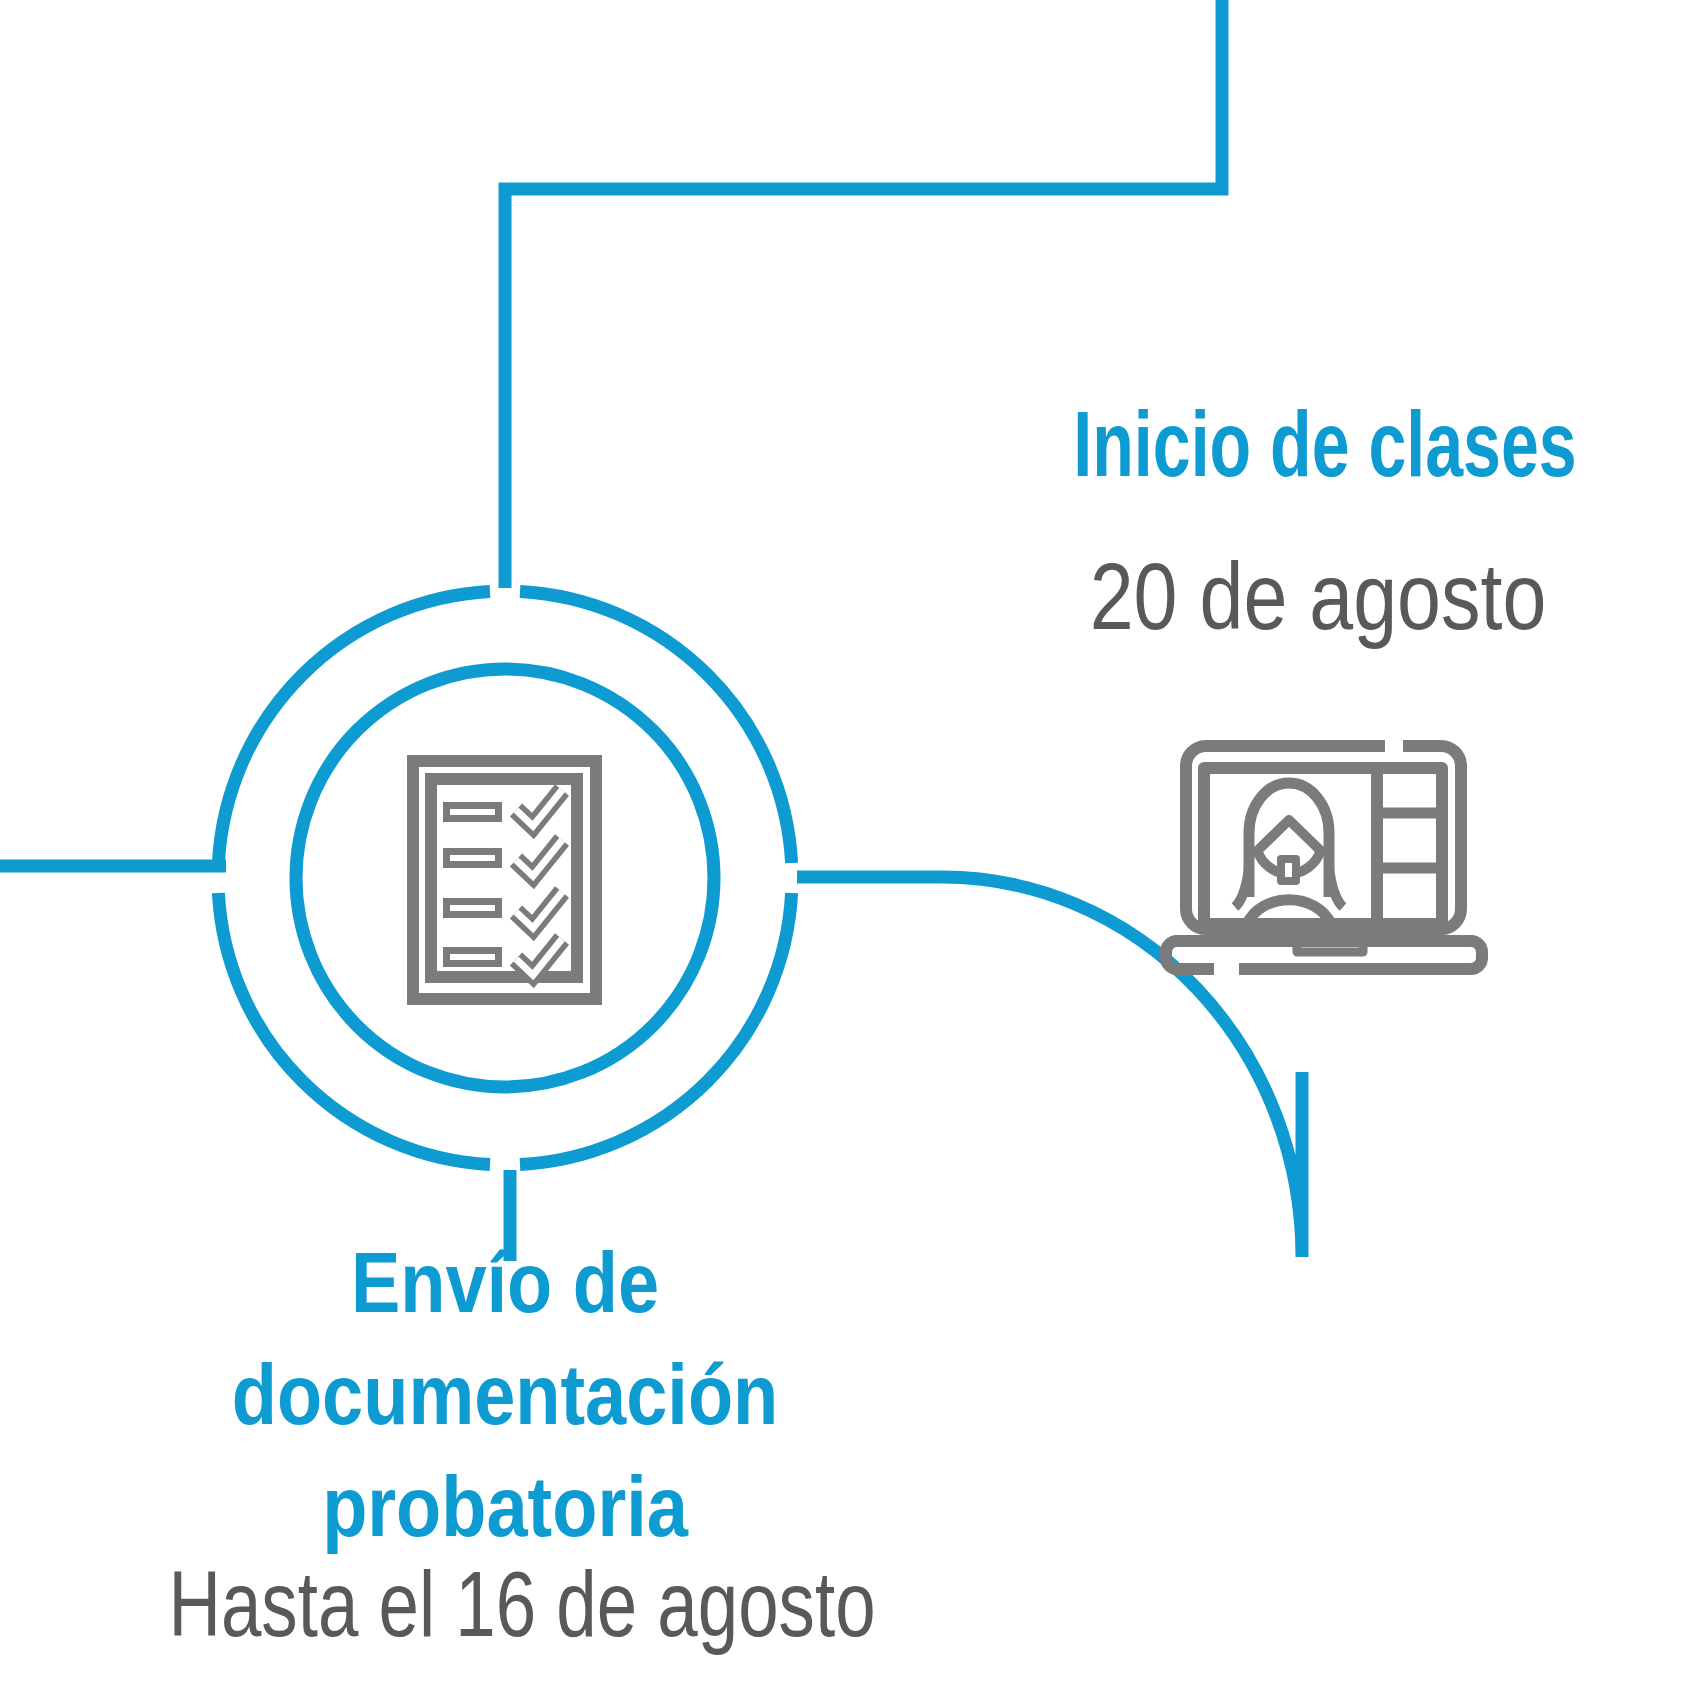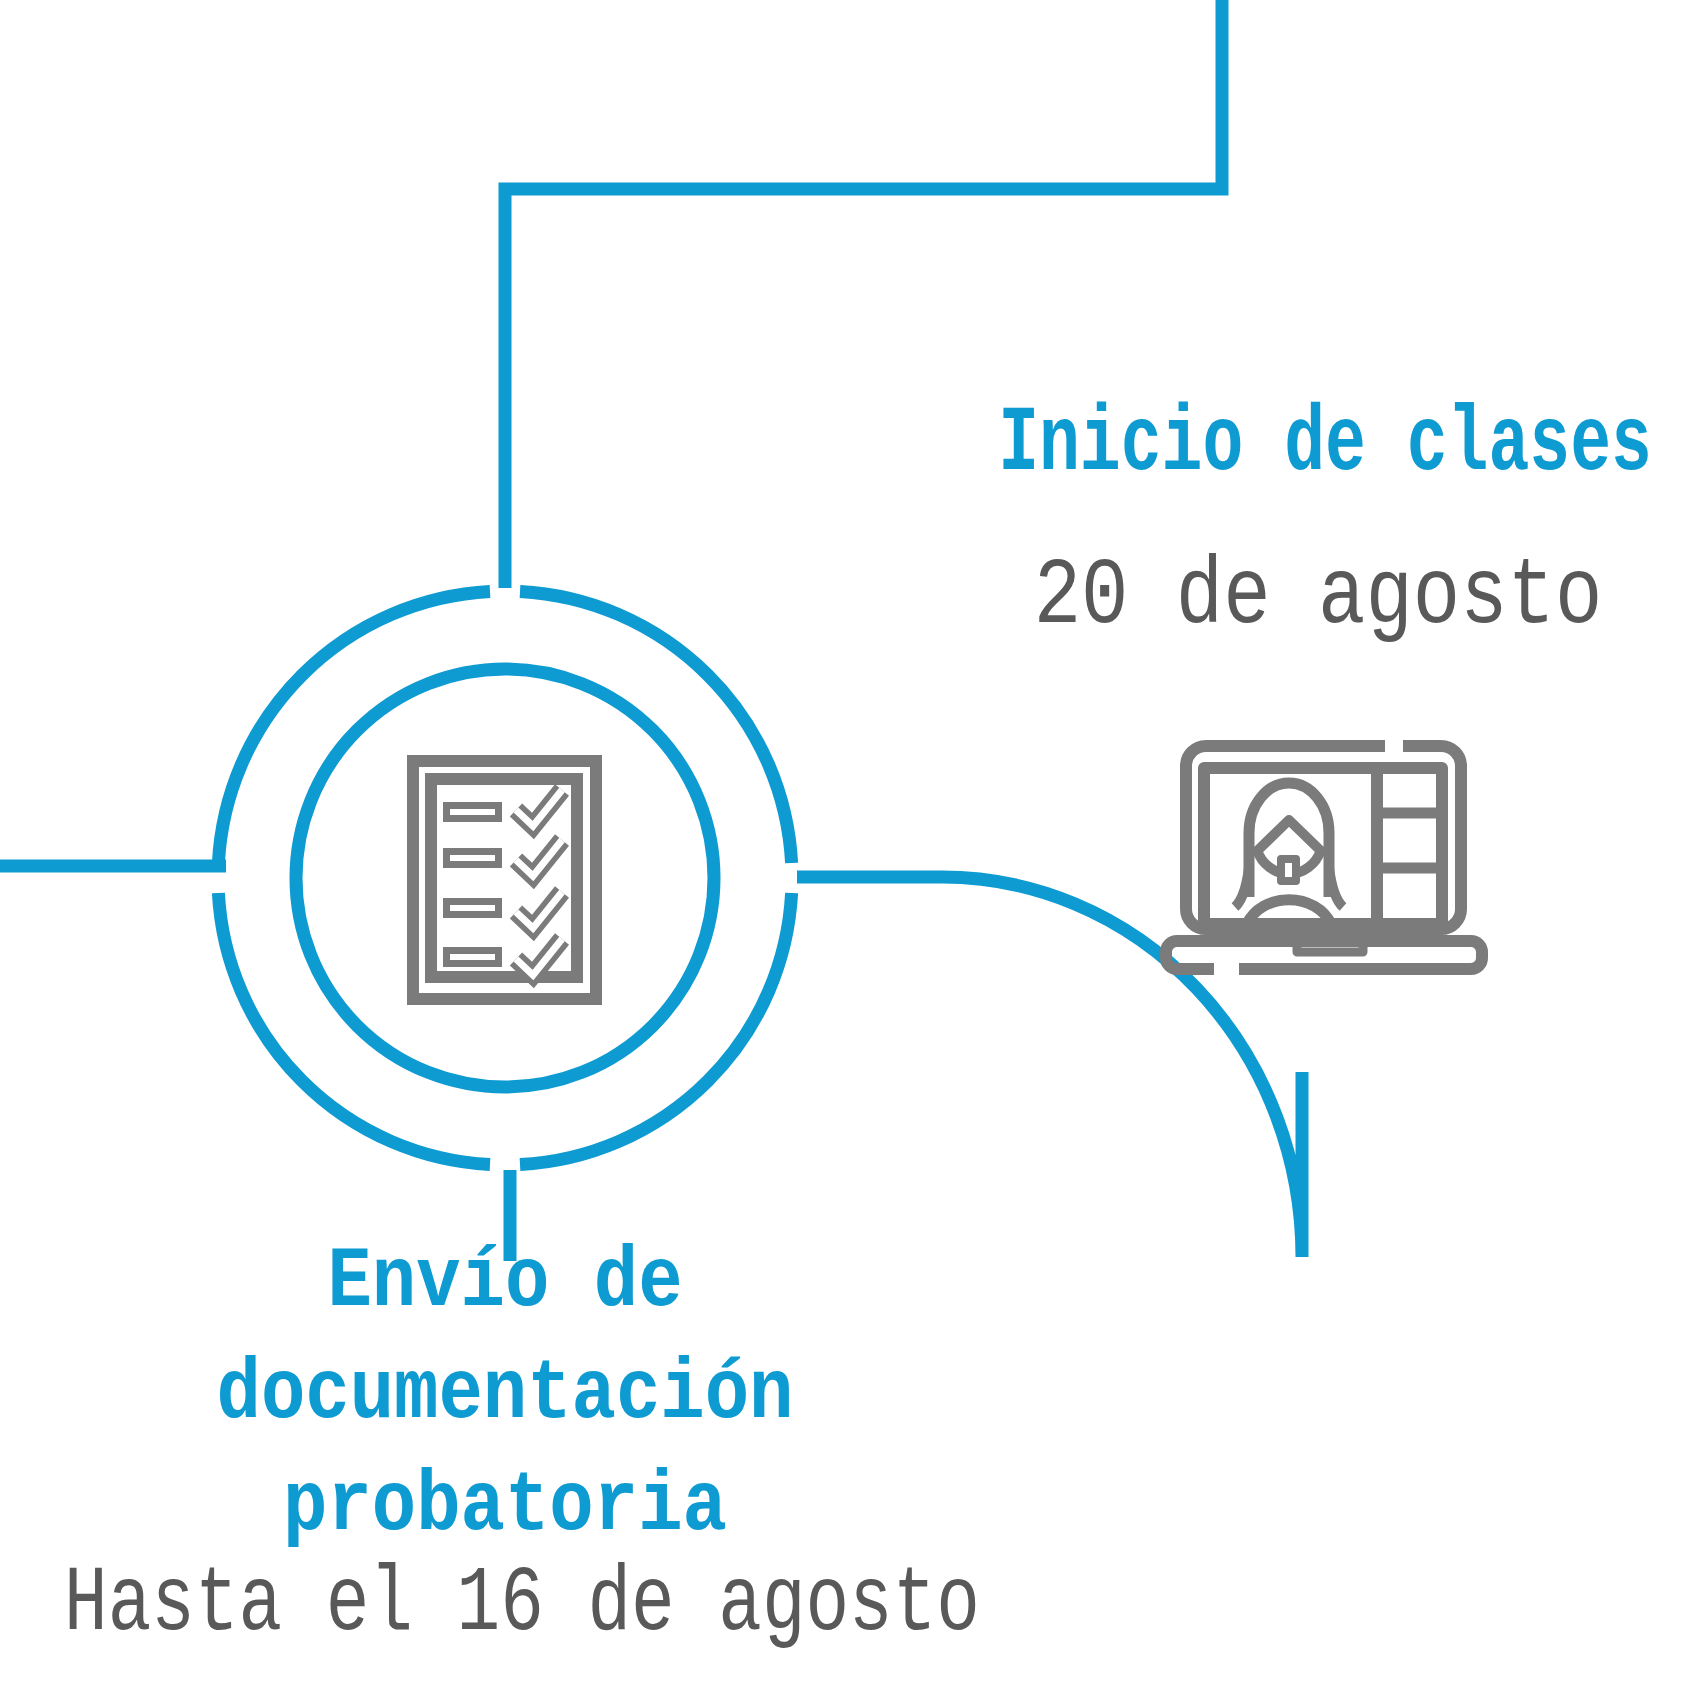--- a/index.html
+++ b/index.html
@@ -6,21 +6,21 @@
     margin: 0;
     padding: 0;
     background: #ffffff;
   }
   #canvas {
     position: relative;
     width: 1708px;
     height: 1708px;
     background: #ffffff;
     overflow: hidden;
-    font-family: Liberation Mono, monospace;
+    font-family: Liberation Sans, sans-serif;
   }
   #line-art {
     position: absolute;
     left: 0;
     top: 0;
     width: 1708px;
     height: 1708px;
   }
   .txt {
     position: absolute;

